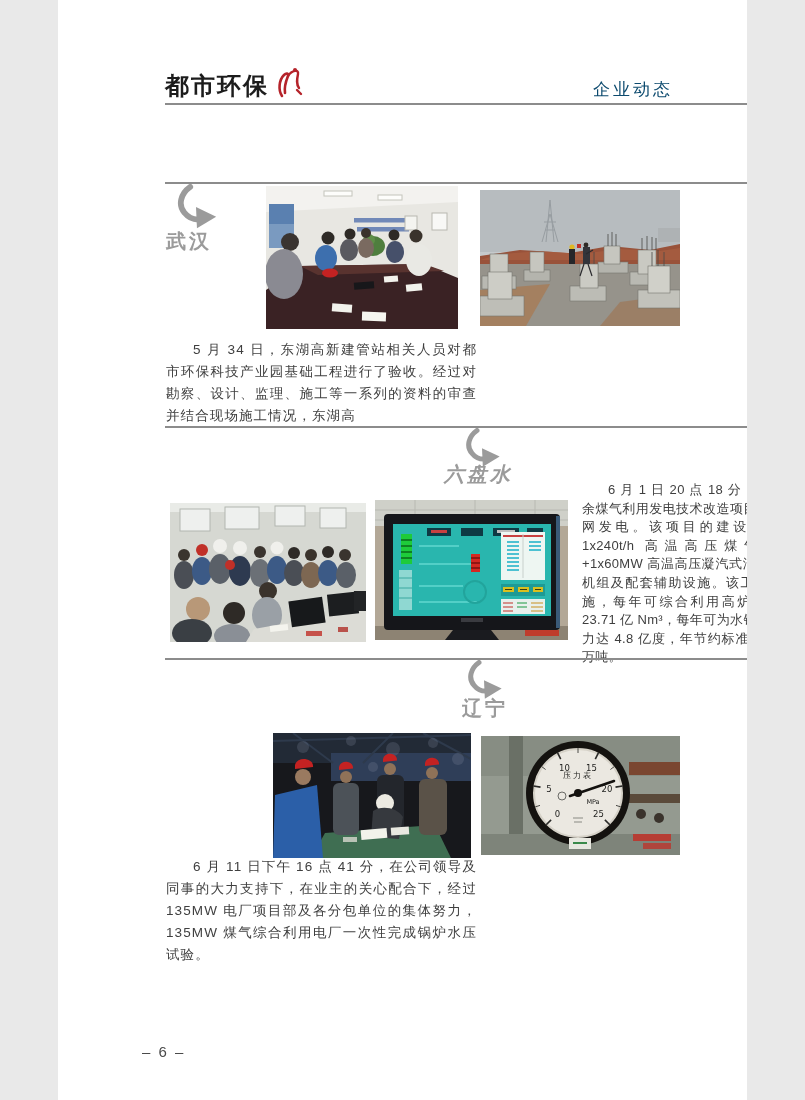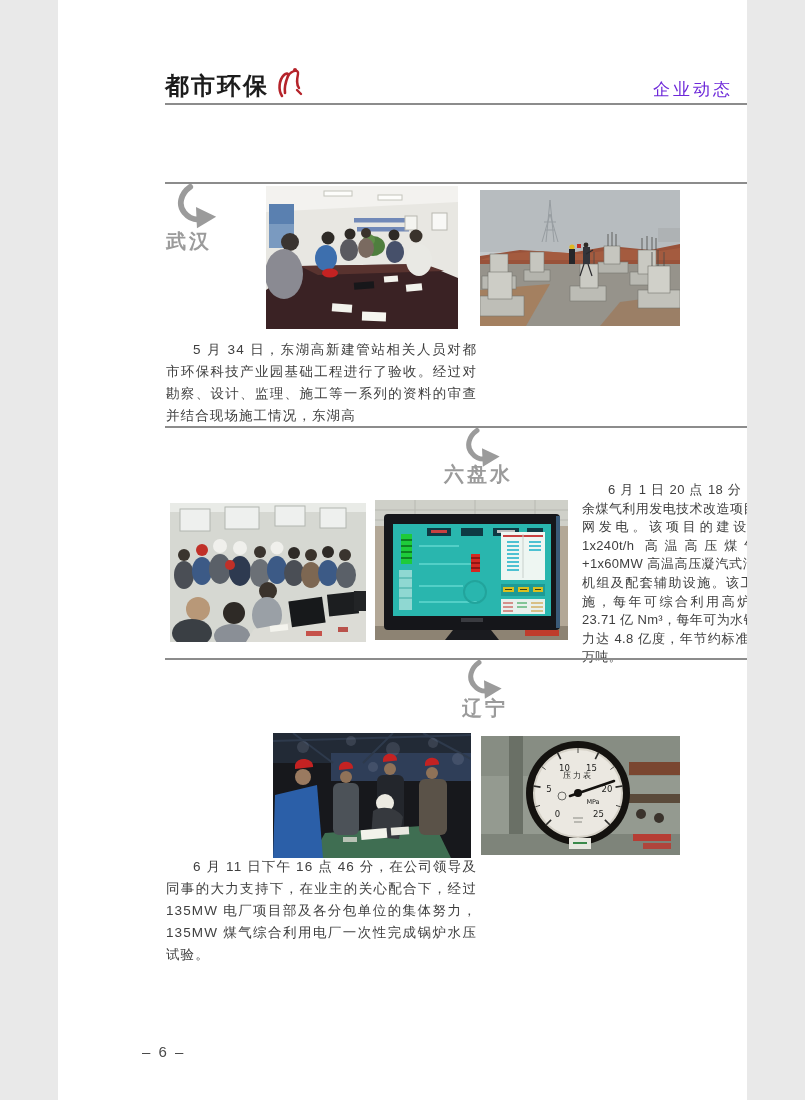--- a/index.html
+++ b/index.html
@@ -3,21 +3,21 @@
 <meta charset="utf-8">
 <style>
   html,body{margin:0;padding:0;background:#e9e9e9;}
   .page{
     position:relative;width:689px;height:1100px;margin:0 auto;background:#ffffff;
     font-family:"Liberation Sans","DejaVu Sans",sans-serif;overflow:hidden;
   }
   .abs{position:absolute;}
   
   .brand-text{font-size:24px;font-weight:bold;color:#1c1c1c;letter-spacing:2px;}
-  .page-header-label{font-size:17px;color:#6d28d9;letter-spacing:3px;text-align:center;}
+  .page-header-label{font-size:17px;color:#0c4a6e;letter-spacing:3px;text-align:left;}
   .rule{background:#8c8c8c;height:2px;}
   
   .sec-label{font-size:20px;font-weight:bold;color:#9b9b9b;letter-spacing:3px;}
   
   .para{font-size:13.5px;line-height:22px;color:#3f3f3f;text-align:justify;letter-spacing:1.1px;margin:0;}
   .para.tight{font-size:13px;line-height:18.6px;letter-spacing:0.3px;}
   .indent{text-indent:2em;}
   .page-number{font-size:15px;color:#4a4a4a;letter-spacing:2px;}
   .photo{display:block;}
 </style>
@@ -124,21 +124,21 @@
   </svg>
 
   <p class="abs para indent" style="left:108px;top:339px;width:311px;">5 月 34 日，东湖高新建管站相关人员对都市环保科技产业园基础工程进行了验收。经过对勘察、设计、监理、施工等一系列的资料的审查并结合现场施工情况，东湖高</p>
 
   <div class="abs rule" style="left:107px;top:426px;width:628px;height:1.5px;"></div>
 
   <svg class="abs" style="left:398px;top:428px;" width="52" height="42" viewBox="0 0 52 50">
     <path d="M20,3 C10,10 7,22 14,30 C18,35 23,37 28,37" fill="none" stroke="#9b9b9b" stroke-width="6" stroke-linecap="round"></path>
     <polygon points="26,24 47,34 27,46" fill="#9b9b9b"></polygon>
   </svg>
-  <div class="abs sec-label" style="left:386px;top:461px;">六盘水</div>
+  <div class="abs sec-label" style="left:386px;top:461px;font-style:italic;">六盘水</div>
 
   <svg class="abs photo" style="left:112px;top:503px;" width="196" height="139" viewBox="0 0 196 139">
     <rect width="196" height="139" fill="#d6d8d2"></rect>
     <rect width="196" height="9" fill="#e9ebe7"></rect>
     <g fill="#eef0ee" stroke="#b2b6b0" stroke-width="1">
       <rect x="10" y="6" width="30" height="22"></rect>
         <rect x="55" y="4" width="34" height="22"></rect>
       <rect x="105" y="3" width="30" height="20"></rect>
         <rect x="150" y="5" width="26" height="20"></rect>
     </g>
@@ -325,17 +325,17 @@
 
     <line x1="89" y1="60" x2="133" y2="45" stroke="#14120f" stroke-width="2.6" stroke-linecap="round"></line>
     <circle cx="97" cy="57" r="4" fill="#14120f"></circle>
     <path d="M92,82 h10 M93,86 h8" stroke="#8a8a84" stroke-width="1.2"></path>
     <rect x="88" y="102" width="22" height="11" fill="#e8e8e0"></rect>
     <path d="M92,107 h14" stroke="#3a8a4a" stroke-width="2"></path>
     <rect x="152" y="98" width="38" height="7" fill="#c03028" opacity="0.85"></rect>
     <rect x="162" y="107" width="28" height="6" fill="#c03028" opacity="0.75"></rect>
   </svg>
 
-  <p class="abs para indent" style="left:108px;top:856px;width:311px;">6 月 11 日下午 16 点 46 分，在公司领导及同事的大力支持下，在业主的关心配合下，经过 135MW 电厂项目部及各分包单位的集体努力，135MW 煤气综合利用电厂一次性完成锅炉水压试验。</p>
+  <p class="abs para indent" style="left:108px;top:856px;width:311px;">6 月 11 日下午 16 点 41 分，在公司领导及同事的大力支持下，在业主的关心配合下，经过 135MW 电厂项目部及各分包单位的集体努力，135MW 煤气综合利用电厂一次性完成锅炉水压试验。</p>
 
   <div class="abs page-number" style="left:84px;top:1043px;">– 6 –</div>
 
 </div>
 
 </body></html>

